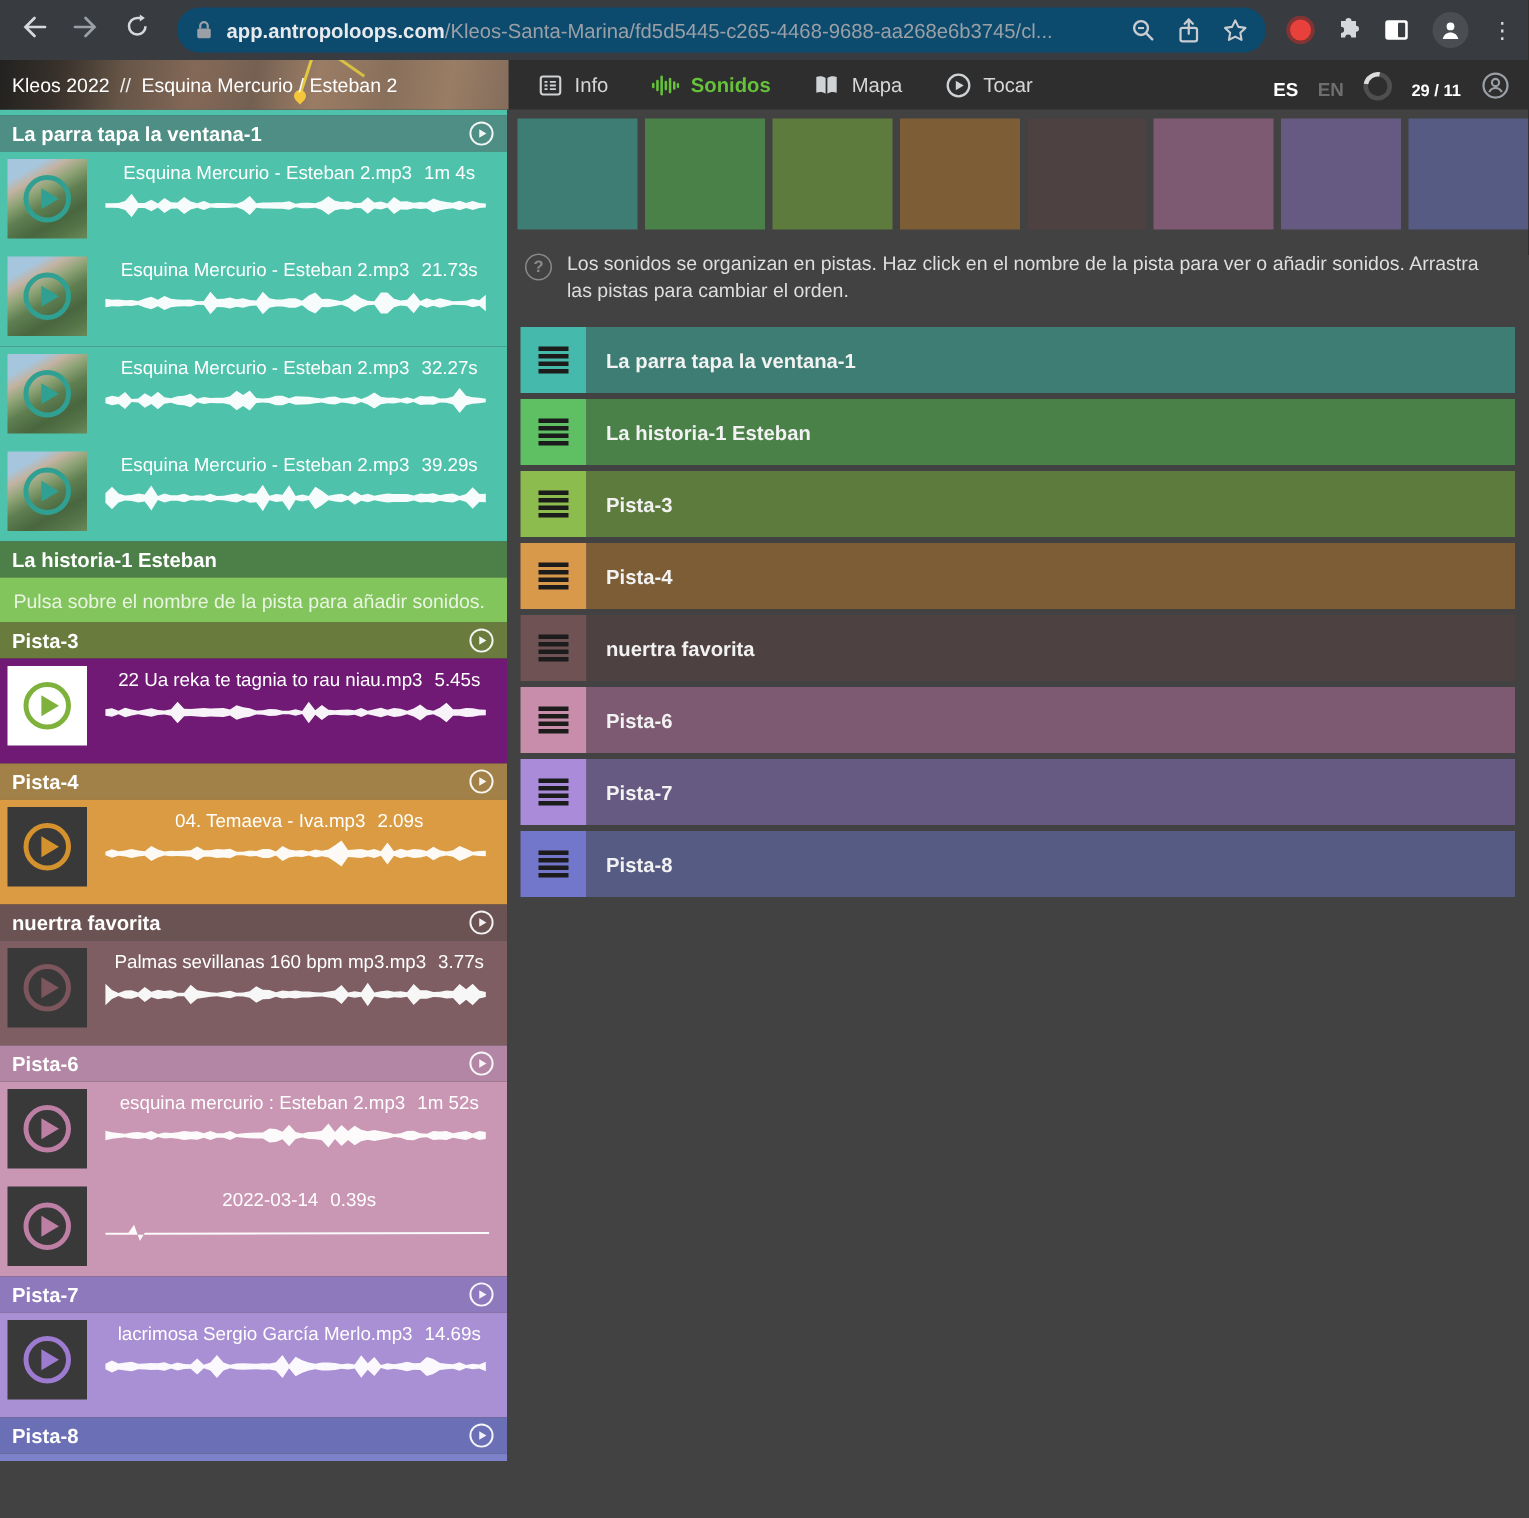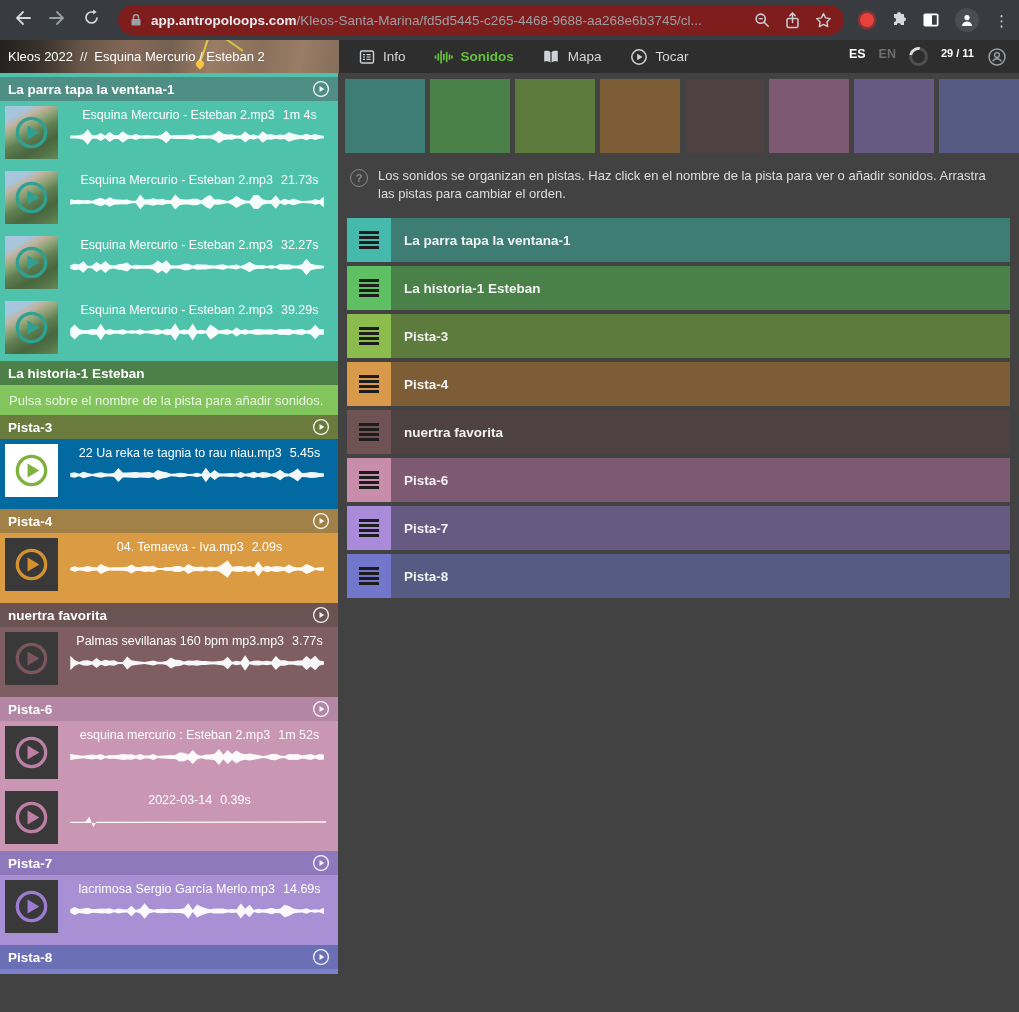--- a/index.html
+++ b/index.html
@@ -16,21 +16,21 @@
     background:conic-gradient(from 210deg,#e5492f 0 30%,#b32014 30% 55%,#f2703f 55% 80%,#d8381f 80% 100%);}
   .tabtitle{color:#e8eaed;font-size:12.5px;margin-left:9px;flex:1;white-space:nowrap;overflow:hidden;}
   .tabclose{color:#c3c7cb;font-size:13px;margin-left:6px;}
   .newtab{position:absolute;left:327px;top:8px;color:#c3c7cb;font-size:21px;font-weight:300;}
   .tabchev{position:absolute;right:14px;top:13px;}
 
   
   .toolbar{height:40px;background:#383c40;display:flex;align-items:center;padding:0 10px;box-sizing:border-box;}
   .navbtn{width:26px;text-align:center;font-size:17px;color:#d5d9dd;flex:none;margin-right:8px;}
   .navbtn.dim{color:#8b9094;}
-  .omnibox{flex:1;height:30px;background:#7f1d1d;border-radius:15px;display:flex;align-items:center;
+  .omnibox{flex:1;height:30px;background:#0c4a6e;border-radius:15px;display:flex;align-items:center;
     padding:0 12px;box-sizing:border-box;margin:0 6px;min-width:0;}
   .url{font-size:13.5px;white-space:nowrap;overflow:hidden;margin-left:9px;}
   .url .host{color:#e8eaed;font-weight:bold;}
   .url .path{color:#9aa0a6;}
   .boxicons{margin-left:auto;display:flex;align-items:center;gap:15px;}
   .chromeicons{display:flex;align-items:center;gap:15px;margin-left:10px;flex:none;}
   .recdot{width:14px;height:14px;border-radius:50%;background:#e8413c;box-shadow:0 0 0 2.5px rgba(190,45,40,.55);}
   .avatarbtn{width:24px;height:24px;border-radius:50%;background:#4a4e52;display:flex;align-items:center;justify-content:center;}
   .dots{color:#d5d9dd;font-size:15px;letter-spacing:0;line-height:5px;text-align:center;}
 
@@ -42,21 +42,21 @@
   .bc-pin{position:absolute;left:196px;top:20px;width:8px;height:8px;border-radius:50% 50% 50% 0;
     background:#f5c63c;transform:rotate(-45deg);}
   .bc-line{position:absolute;left:203px;top:-4px;width:2px;height:30px;background:#e8d23c;transform:rotate(18deg);opacity:.9;}
   .bc-line2{position:absolute;left:232px;top:-8px;width:2px;height:24px;background:#e8d23c;transform:rotate(-55deg);opacity:.8;}
   .bc-text{position:relative;z-index:2;color:#fff;font-size:13px;padding:9px 0 0 8px;white-space:nowrap;}
   .bc-text .sep{margin:0 7px;color:#f0f0f0;}
   .appnav{display:flex;align-items:center;gap:28px;margin-left:20px;}
   .nav-tab{display:flex;align-items:center;gap:8px;cursor:pointer;}
   .nav-label{font-size:13.5px;color:#d6d6d6;}
   .nav-tab.active .nav-label{font-weight:bold;}
-  .appright{margin-left:auto;display:flex;align-items:flex-start;gap:13px;margin-right:12px;}
+  .appright{margin-left:auto;display:flex;align-items:flex-end;gap:13px;margin-right:12px;}
   .lang{font-size:12.5px;font-weight:bold;}
   .lang.on{color:#fff;} .lang.off{color:#6e6e6e;}
   .spinner{width:13px;height:13px;border-radius:50%;border:3px solid #4f4f4f;border-top-color:#dcdcdc;transform:rotate(-35deg);}
   .counter{color:#fff;font-size:11px;font-weight:bold;}
 
   
   .content{display:flex;height:901px;}
   .sidebar{width:338px;flex:none;overflow:hidden;background:#3a3a3a;}
   .topstrip{height:4px;}
   .sec-header{height:24px;display:flex;align-items:center;padding:0 8px;box-sizing:border-box;}
@@ -292,21 +292,21 @@
           <div class="sec-hint" style="background: rgb(131, 197, 93);">Pulsa sobre el nombre de la pista para añadir sonidos.</div>
         </div>
         <div class="section">
           <div class="sec-header" style="background: rgb(106, 123, 62);">
             <span class="sec-name">Pista-3</span>
             <span class="sec-play"><svg width="18" height="18" viewBox="0 0 18 18">
                 <circle cx="9" cy="9" r="7.4" fill="none" stroke="rgba(255,255,255,.92)" stroke-width="1.3"></circle>
                 <path d="M7.5 6.1v5.8L12.3 9Z" fill="rgba(255,255,255,.92)"></path>
               </svg></span>
           </div>
-          <div class="clip tall" style="background: #0369a1;">
+          <div class="clip tall" style="background: #701a75;">
             <div class="thumb thumb-light">
               <svg viewBox="0 0 44 44">
                 <circle cx="22" cy="22" r="14.5" fill="none" stroke="#7fb23c" stroke-width="3.4"></circle>
                 <path d="M18 14.8v14.4L30 22Z" fill="#7fb23c"></path>
               </svg>
             </div>
             <div class="clipbody">
               <div class="cliprow">
                 <span class="cliptitle">22 Ua reka te tagnia to rau niau.mp3</span>
                 <span class="clipdur">5.45s</span>

